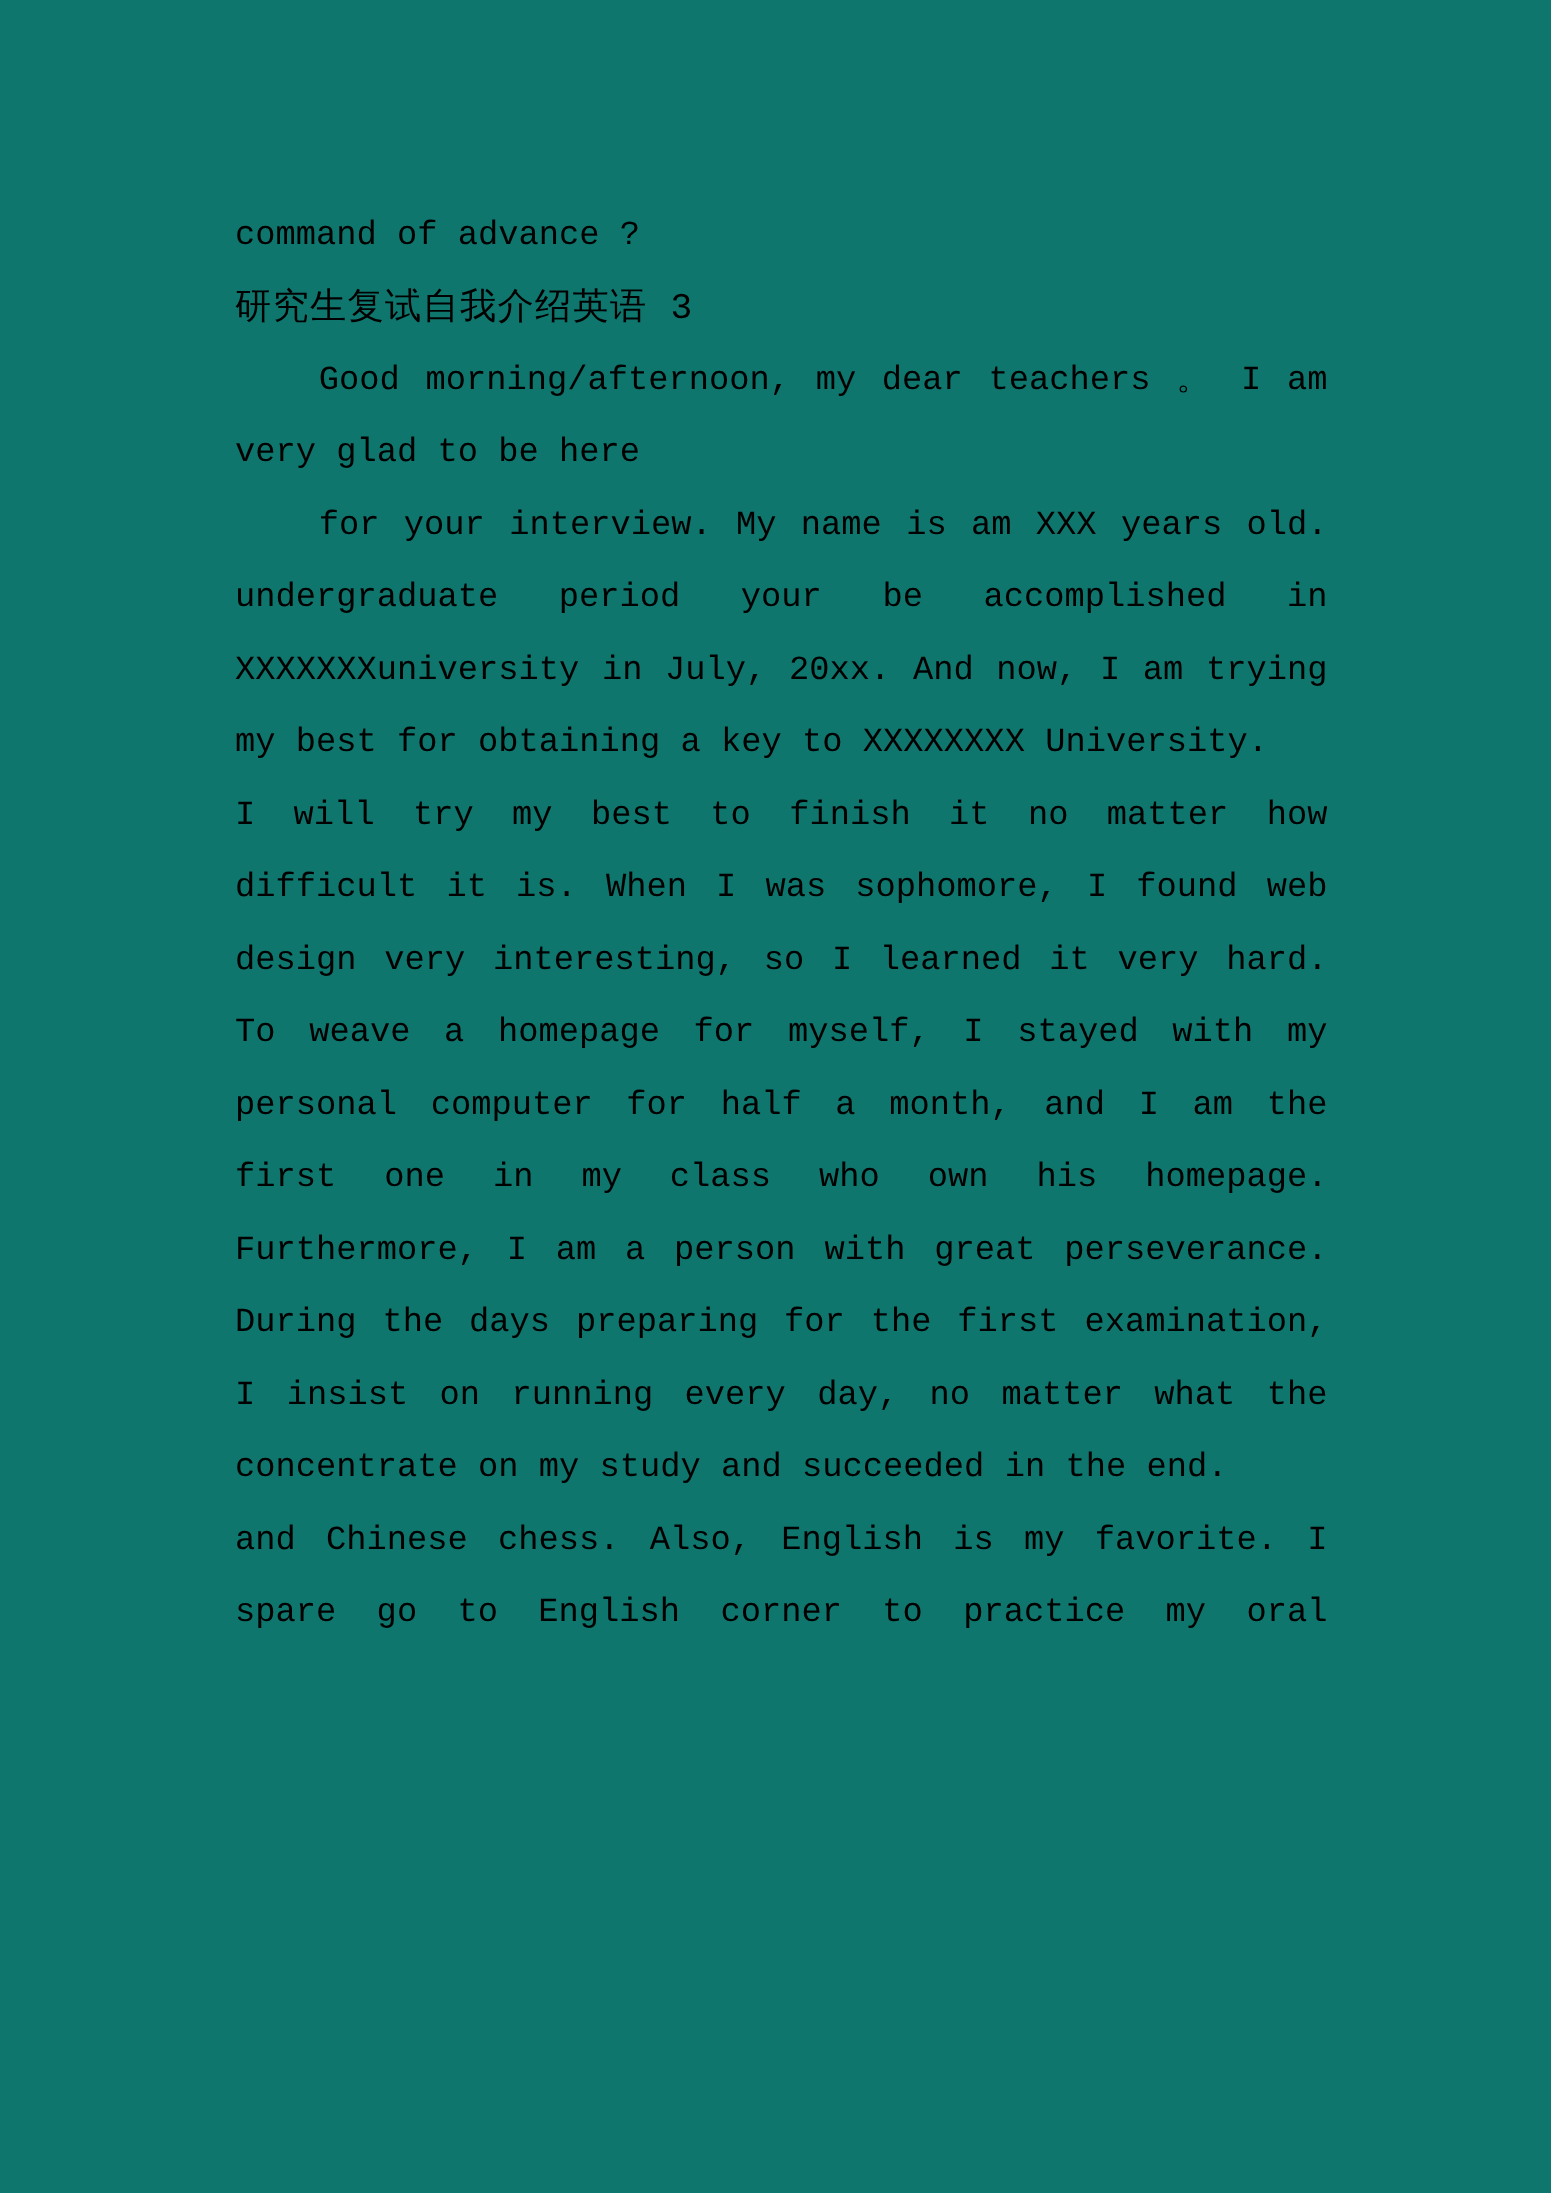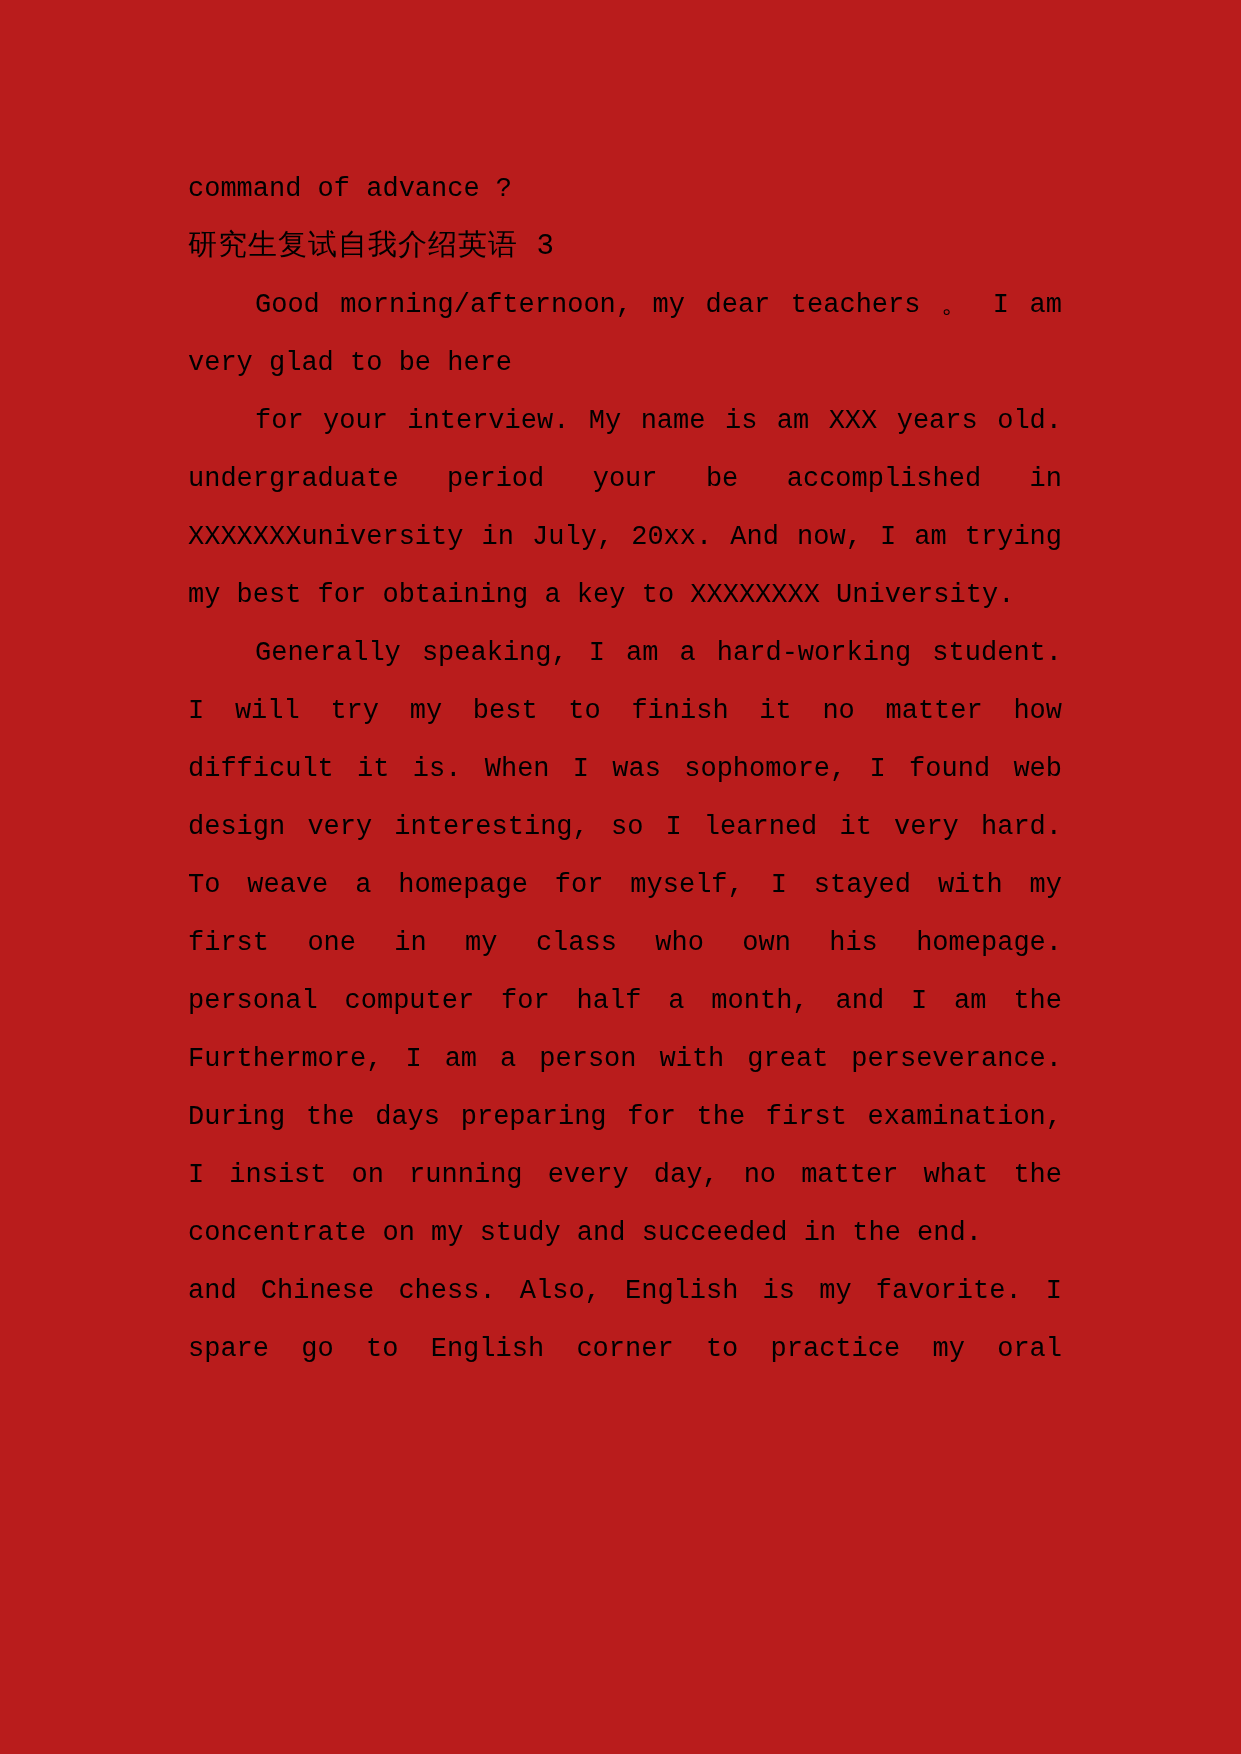--- a/index.html
+++ b/index.html
@@ -4,21 +4,21 @@
 <style>
   html, body {
     margin: 0;
     padding: 0;
     background: #ffffff;
   }
   .page {
     position: relative;
     width: 1241px;
     height: 1754px;
-    background: #b91c1c;
+    background: #0f766e;
     box-sizing: border-box;
     padding: 160px 179px 0 188px;
     overflow: hidden;
   }
   .para { margin: 0; padding: 0; }
   .ln {
     font-family: "Liberation Mono", "DejaVu Sans Mono", monospace;
     font-size: 27px;
     line-height: 58px;
     height: 58px;
@@ -61,27 +61,26 @@
   </div>
 
   <div class="para">
     <div class="ln j ind">for your interview. My name is am XXX years old.</div>
     <div class="ln j">undergraduate period your be accomplished in</div>
     <div class="ln j">XXXXXXXuniversity in July, 20xx. And now, I am trying</div>
     <div class="ln">my best for obtaining a key to XXXXXXXX University.</div>
   </div>
 
   <div class="para">
-    <div class="ln j ind">Generally speaking, I am a hard-working student.</div>
     <div class="ln j">I will try my best to finish it no matter how</div>
     <div class="ln j">difficult it is. When I was sophomore, I found web</div>
     <div class="ln j">design very interesting, so I learned it very hard.</div>
     <div class="ln j">To weave a homepage for myself, I stayed with my</div>
+    <div class="ln j">personal computer for half a month, and I am the</div>
     <div class="ln j">first one in my class who own his homepage.</div>
-    <div class="ln j">personal computer for half a month, and I am the</div>
     <div class="ln j">Furthermore, I am a person with great perseverance.</div>
     <div class="ln j">During the days preparing for the first examination,</div>
     <div class="ln j">I insist on running every day, no matter what the</div>
     <div class="ln">concentrate on my study and succeeded in the end.</div>
   </div>
 
   <div class="para">
     <div class="ln j">and Chinese chess. Also, English is my favorite. I</div>
     <div class="ln j">spare go to English corner to practice my oral</div>
   </div>

